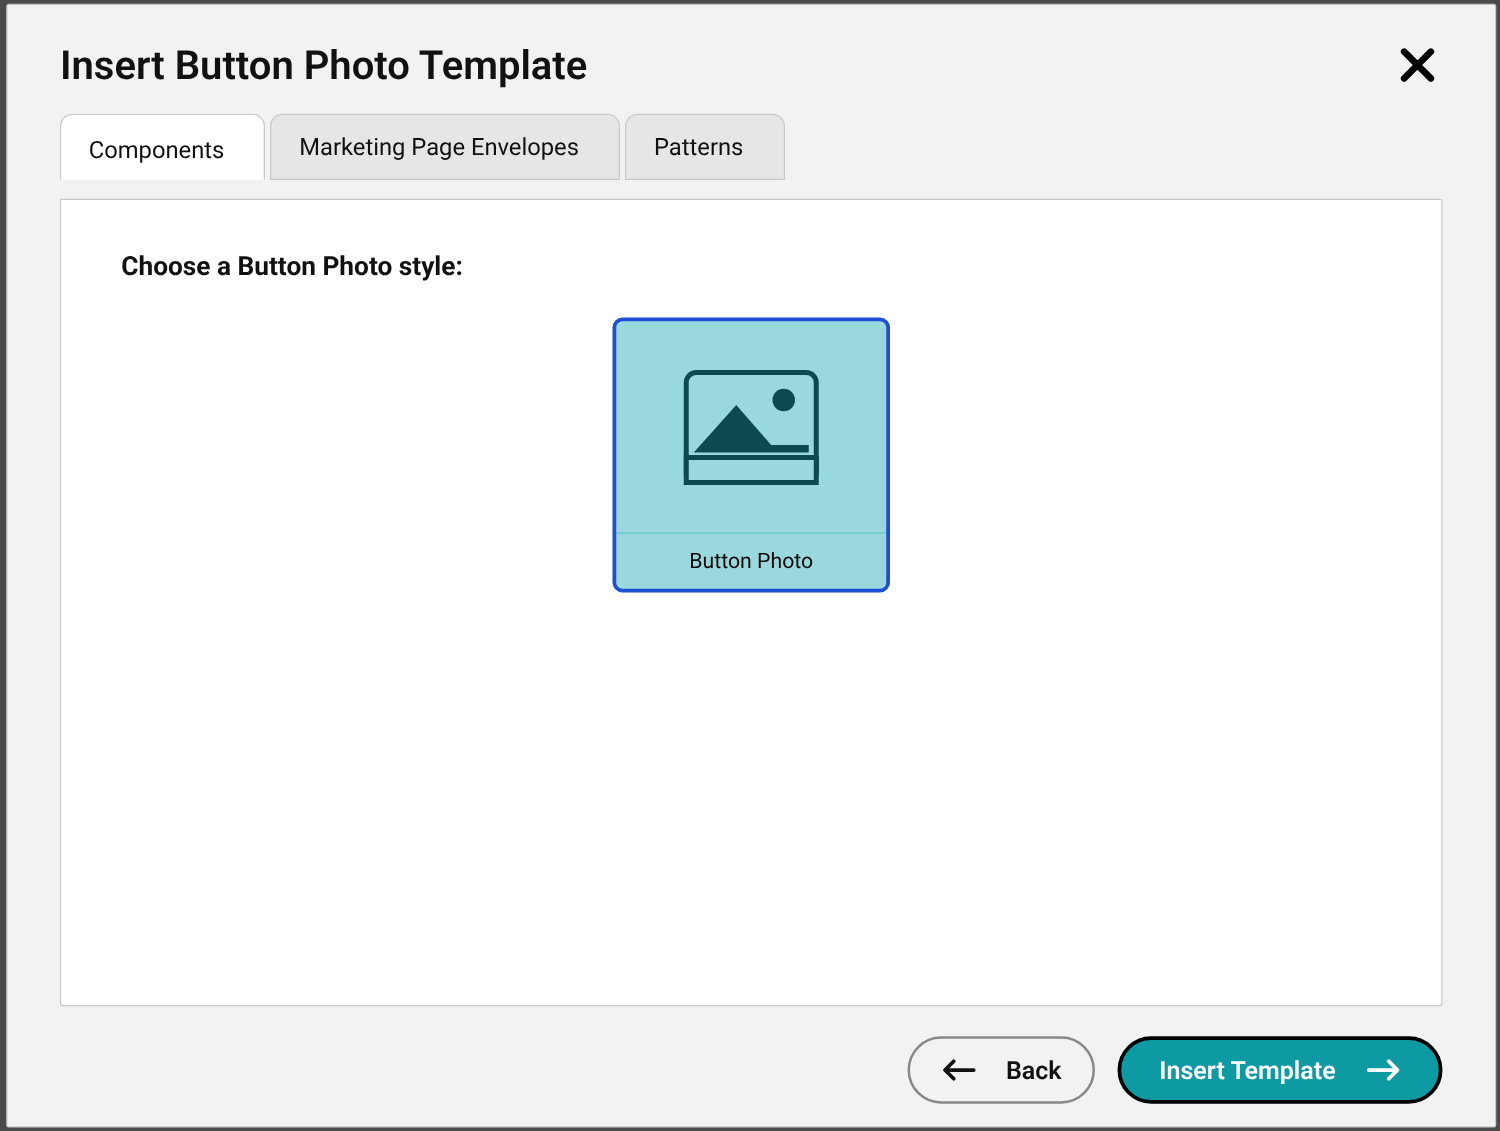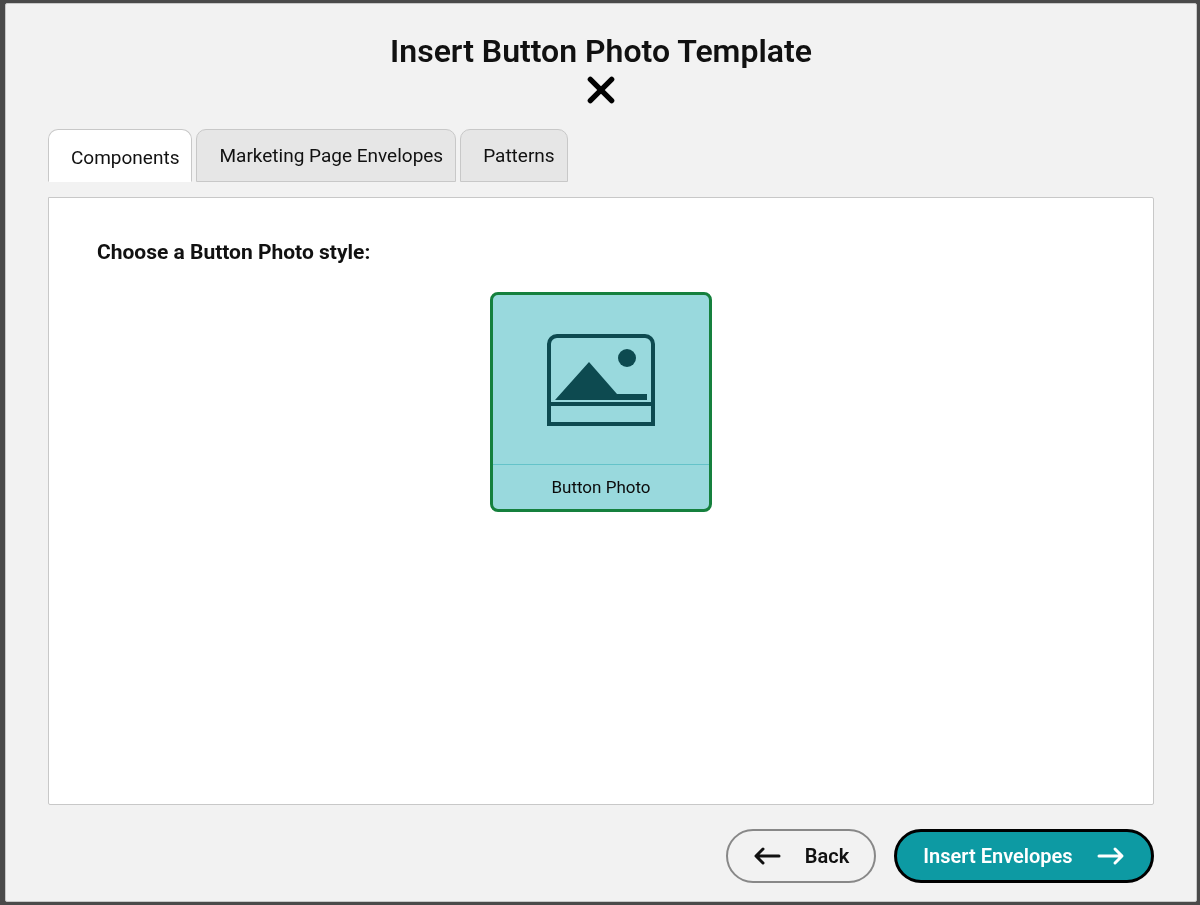--- a/index.html
+++ b/index.html
@@ -25,21 +25,20 @@
       border-radius: 2px;
       display: flex;
       flex-direction: column;
       padding: 28px 42px 18px 42px;
     }
     .dialog-header {
       display: flex;
       justify-content: space-between;
       align-items: center;
       margin-bottom: 18px;
-      flex-direction: column;
     }
     .dialog-title {
       font-size: 32px;
       font-weight: 600;
       color: #111;
     }
     .close-button {
       cursor: pointer;
       display: flex;
       align-items: center;
@@ -50,21 +49,21 @@
     .close-button svg {
       width: 32px;
       height: 32px;
     }
     .tabs-row {
       display: flex;
       position: relative;
       z-index: 2;
     }
     .tab {
-      padding: 14px 12px 12px 22px;
+      padding: 14px 32px 12px 22px;
       font-size: 19px;
       color: #111;
       background: #e6e6e6;
       border: 1px solid #c8c8c8;
       border-top-left-radius: 10px;
       border-top-right-radius: 10px;
       margin-right: 4px;
       cursor: pointer;
       position: relative;
       top: 1px;
@@ -98,21 +97,21 @@
       margin-bottom: 28px;
     }
     .style-grid {
       display: flex;
       justify-content: center;
     }
     .style-card {
       width: 222px;
       height: 220px;
       background: #99d9dd;
-      border: 3px solid #15803d;
+      border: 3px solid #1d4ed8;
       border-radius: 8px;
       display: flex;
       flex-direction: column;
       overflow: hidden;
       cursor: pointer;
     }
     .style-card-preview {
       flex: 1;
       display: flex;
       align-items: center;
@@ -214,19 +213,19 @@
   </div>
 
   <div class="footer">
     <div class="btn btn-back">
       <svg viewBox="0 0 28 20">
         <path d="M26 10 L4 10 M10 3 L3 10 L10 17" fill="none" stroke-width="3" stroke-linecap="round" stroke-linejoin="round"></path>
       </svg>
       <span>Back</span>
     </div>
     <div class="btn btn-insert">
-      <span>Insert Envelopes</span>
+      <span>Insert Template</span>
       <svg viewBox="0 0 28 20">
         <path d="M2 10 L24 10 M18 3 L25 10 L18 17" fill="none" stroke-width="3" stroke-linecap="round" stroke-linejoin="round"></path>
       </svg>
     </div>
   </div>
 </div>
 
 </body></html>

